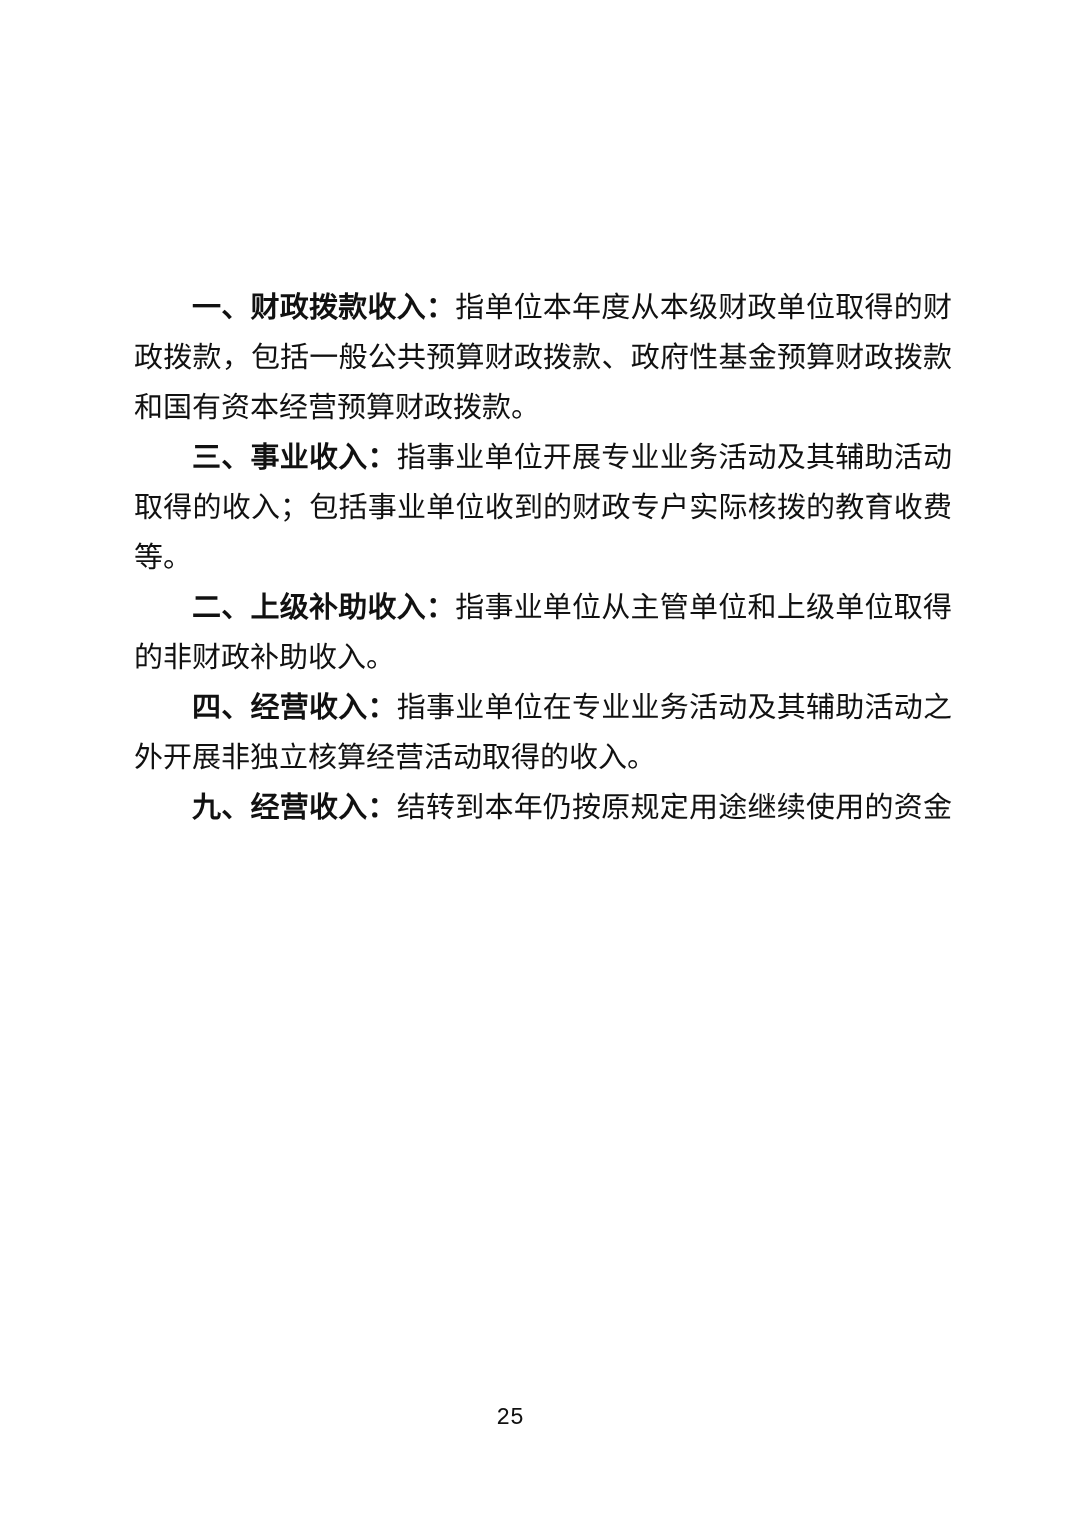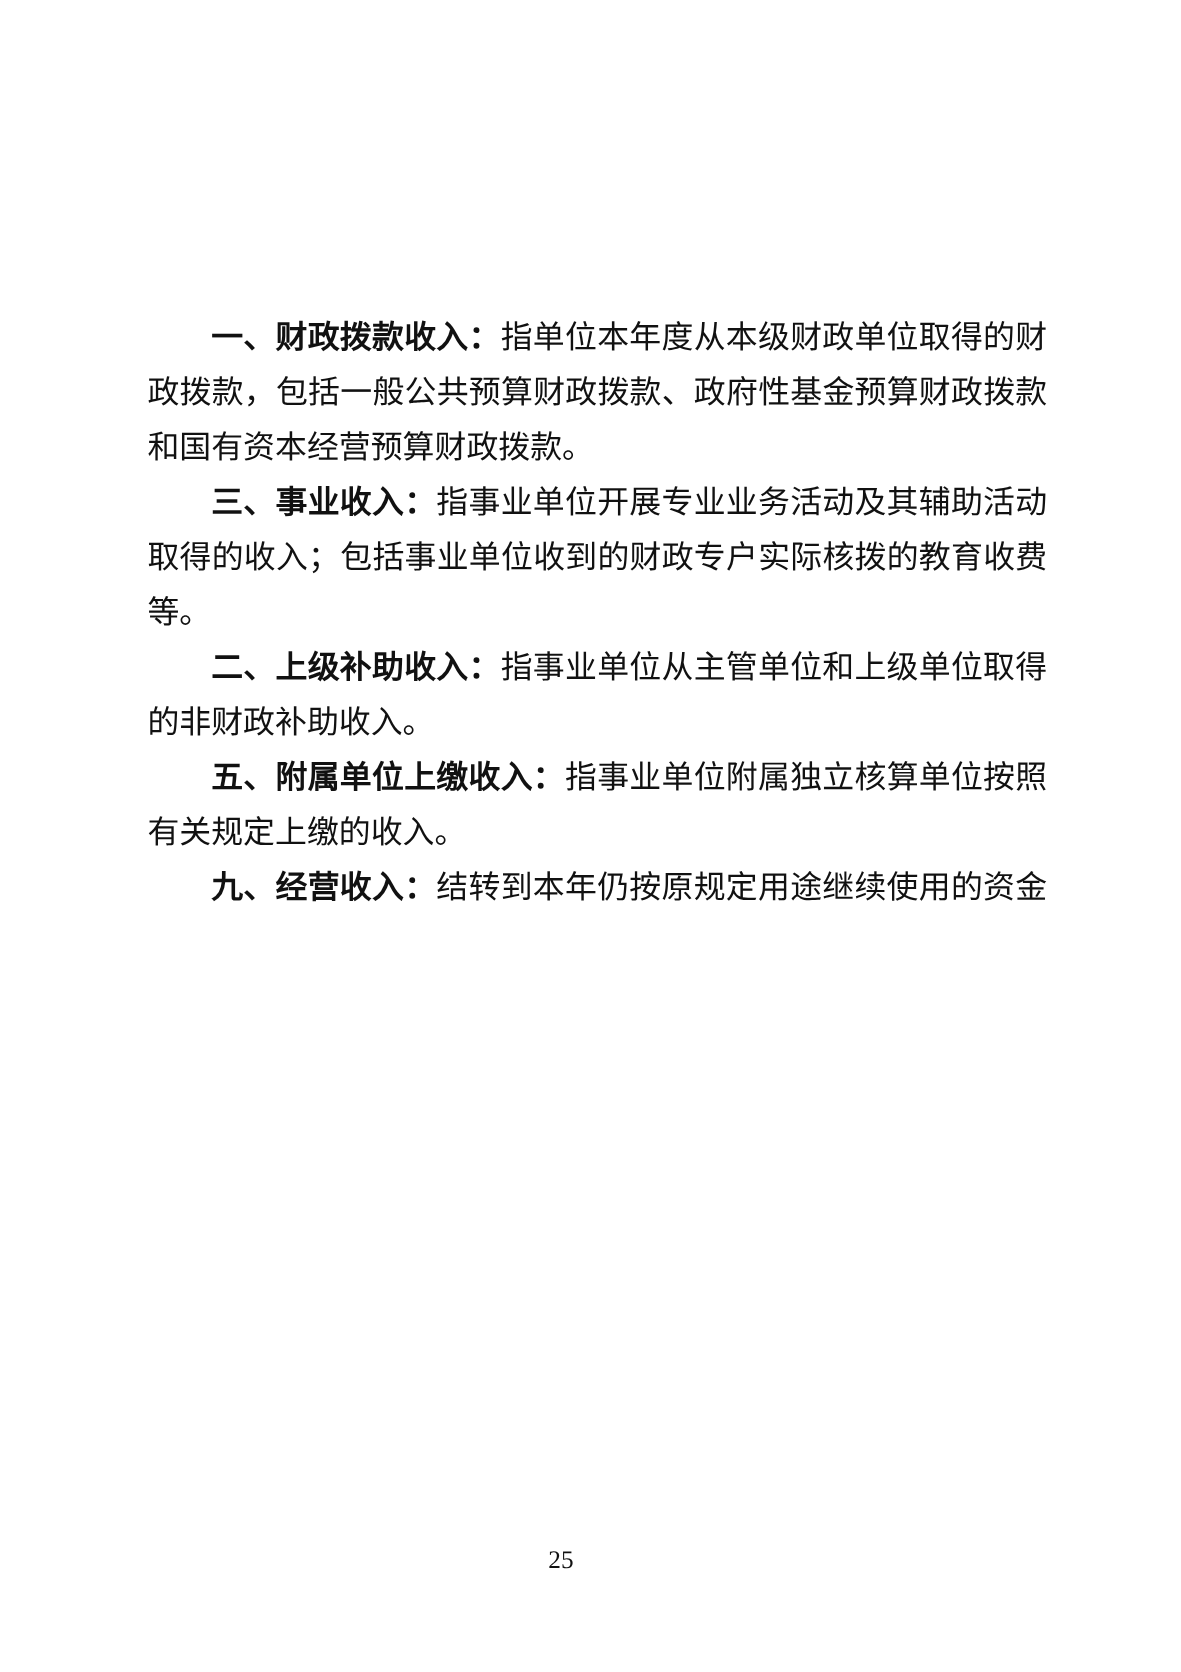--- a/index.html
+++ b/index.html
@@ -43,37 +43,38 @@
   }
   .page-number {
     position: absolute;
     top: 1404px;
     left: 0;
     width: 100%;
     text-align: center;
     font-size: 23px;
     line-height: 28px;
     color: #111111;
+    font-family: Liberation Mono, monospace;
   }
 </style>
 </head>
 <body>
 
 <div class="page">
 
   <div class="content">
 
     <p class="para"><span class="term-head">一、财政拨款收入：</span><span class="term-body">指单位本年度从本级财政单位取得的财政拨款，包括一般公共预算财政拨款、政府性基金预算财政拨款和国有资本经营预算财政拨款。</span></p>
 
     <p class="para"><span class="term-head">三、事业收入：</span><span class="term-body">指事业单位开展专业业务活动及其辅助活动取得的收入；包括事业单位收到的财政专户实际核拨的教育收费等。</span></p>
 
     <p class="para"><span class="term-head">二、上级补助收入：</span><span class="term-body">指事业单位从主管单位和上级单位取得的非财政补助收入。</span></p>
 
+    <p class="para"><span class="term-head">四、经营收入：</span><span class="term-body">指事业单位在专业业务活动及其辅助活动之外开展非独立核算经营活动取得的收入。</span></p>
 
-    <p class="para"><span class="term-head">五、附属单位上缴收入：</span><span class="term-body">指事业单位附属独立核算单位按照有关规定上缴的收入。</span></p>
 
 
 
 
     <p class="para continues"><span class="term-head">九、经营收入：</span><span class="term-body">结转到本年仍按原规定用途继续使用的资金</span></p>
 
   </div>
 
   <div class="page-number">25</div>
 

